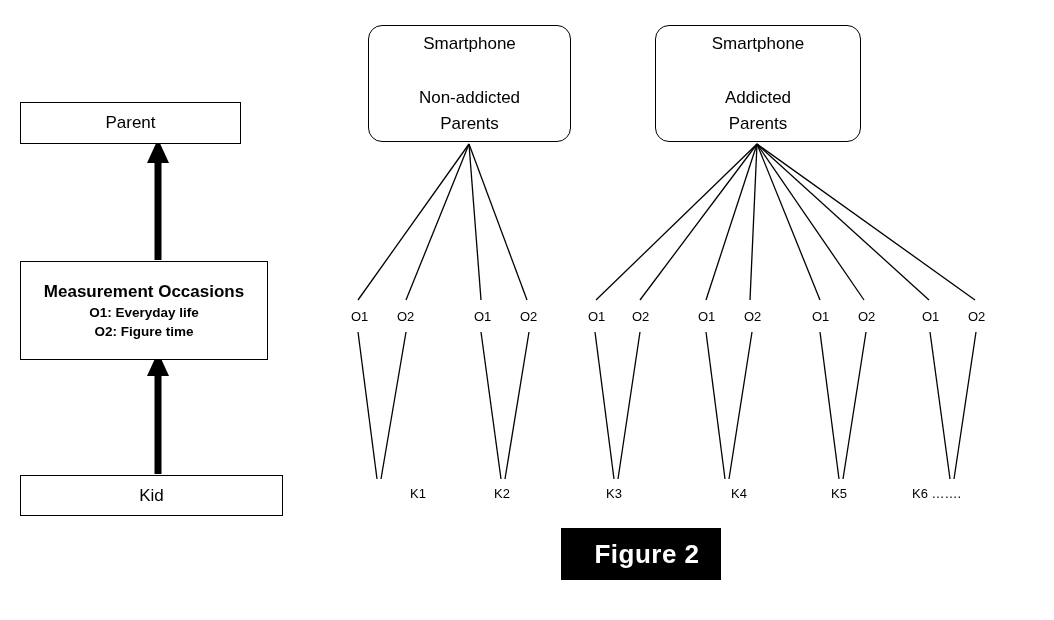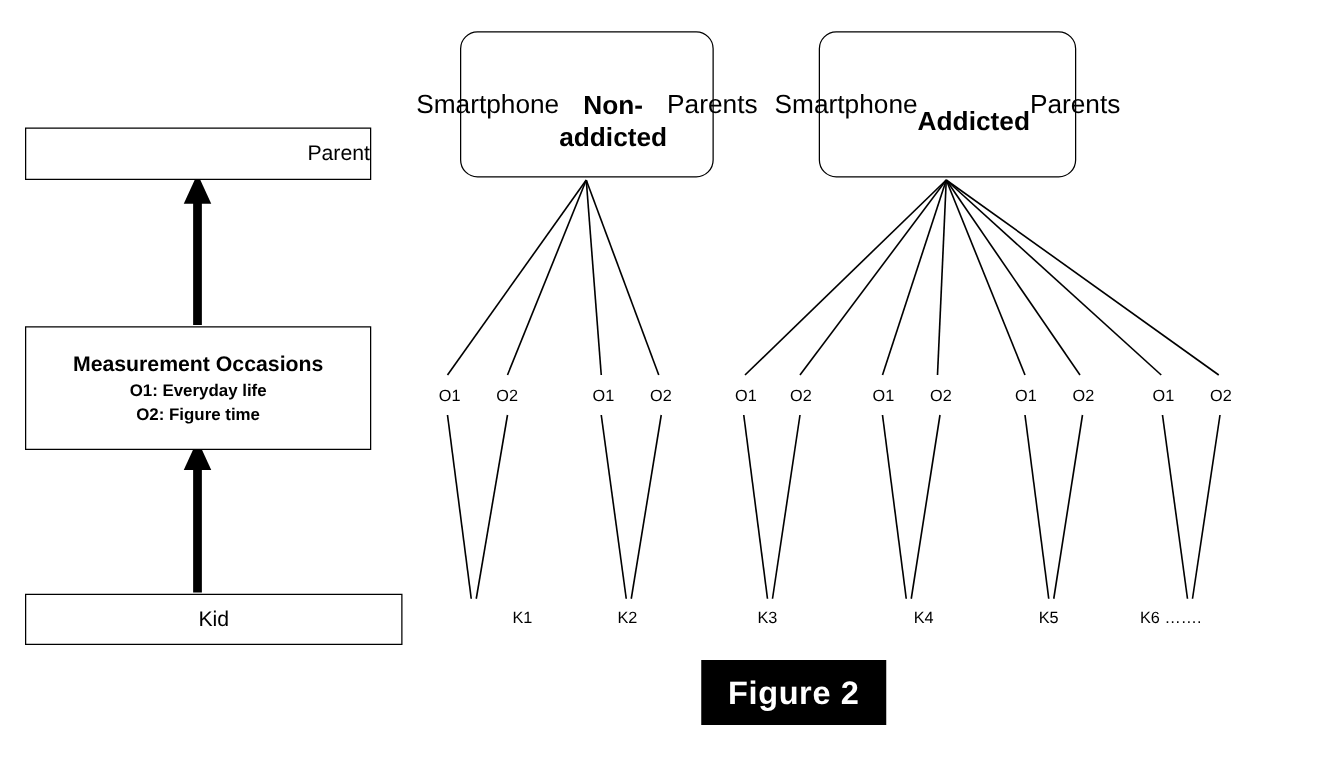--- a/index.html
+++ b/index.html
@@ -43,40 +43,40 @@
     font-size: 17px;
     line-height: 22px;
   }
   .lbox .title.bold { font-weight: bold; }
   .lbox .sub {
     font-size: 13.5px;
     line-height: 19px;
     font-weight: bold;
   }
 
-  #box-parent { left: 20px; top: 102px; width: 277px; height: 42px; align-items: flex-end; }
-  #box-measure { left: 20px; top: 261px; width: 277px; height: 99px; }
-  #box-kid { left: 20px; top: 475px; width: 302px; height: 41px; text-align: right; }
+  #box-parent { left: 20px; top: 102px; width: 221px; height: 42px; }
+  #box-measure { left: 20px; top: 261px; width: 248px; height: 99px; }
+  #box-kid { left: 20px; top: 475px; width: 263px; height: 41px; text-align: right; }
 
   
   .gbox {
     position: absolute;
     box-sizing: border-box;
     border: 1.5px solid #000;
     border-radius: 14px;
     background: #fff;
     display: flex;
-    flex-direction: row;
+    flex-direction: column;
     align-items: center;
     justify-content: center;
     text-align: center;
-    font-size: 21px;
+    font-size: 17px;
     line-height: 26px;
   }
-  .gbox .b { font-weight: bold; margin-top: 28px; }
+  .gbox .b { font-weight: normal; margin-top: 28px; }
 
   #group-nonaddicted { left: 368px; top: 25px; width: 203px; height: 117px; }
   #group-addicted { left: 655px; top: 25px; width: 206px; height: 117px; }
 
   
   .olabel, .klabel {
     position: absolute;
     font-size: 13px;
     line-height: 20px;
     white-space: nowrap;
@@ -93,20 +93,21 @@
     width: 148px;
     height: 52px;
     background: #000000;
     color: #ffffff;
     display: flex;
     align-items: center;
     justify-content: center;
     font-size: 26px;
     font-weight: bold;
     letter-spacing: 0.5px;
+    padding-left: 12px;
   }
 </style>
 </head>
 <body>
 
 <div id="canvas">
 
   <svg class="lines" viewBox="0 0 1054 620">
 
     <g>

